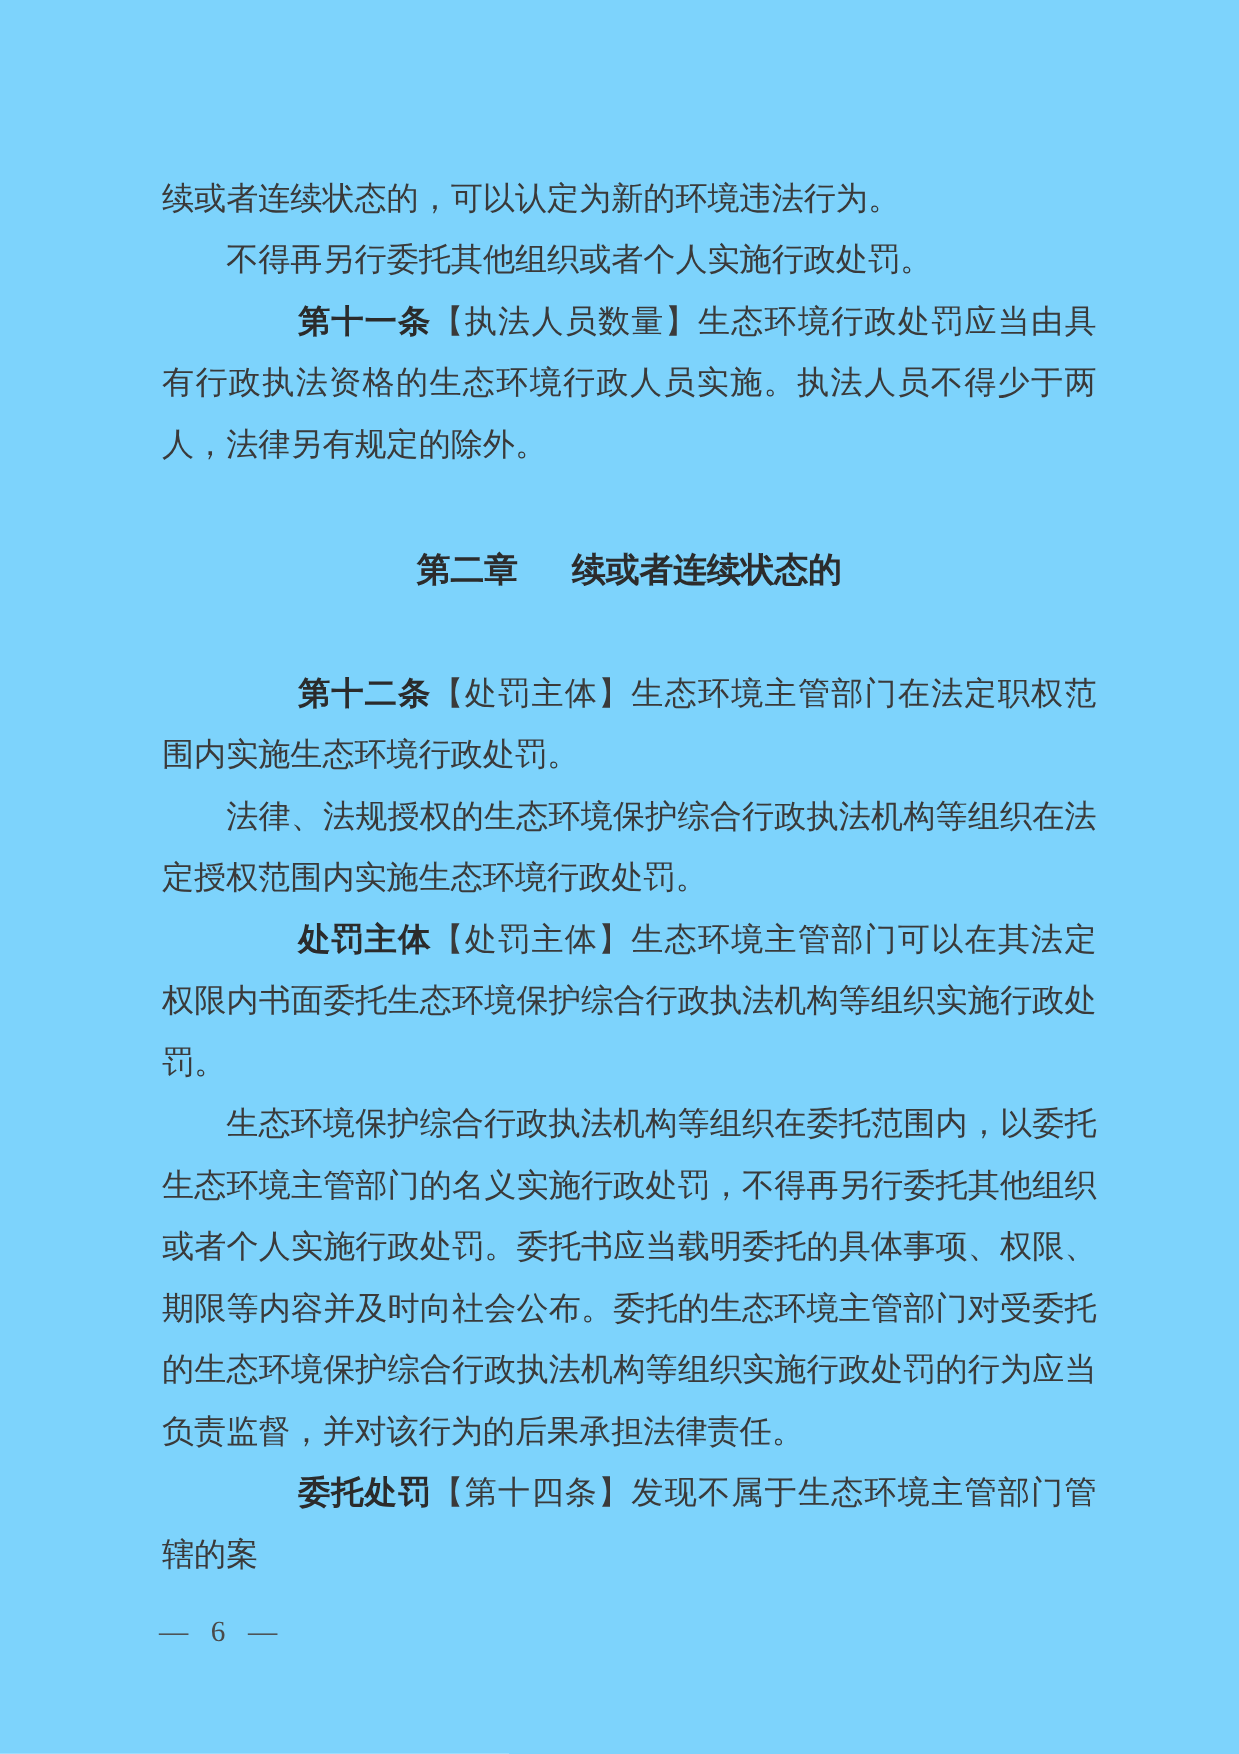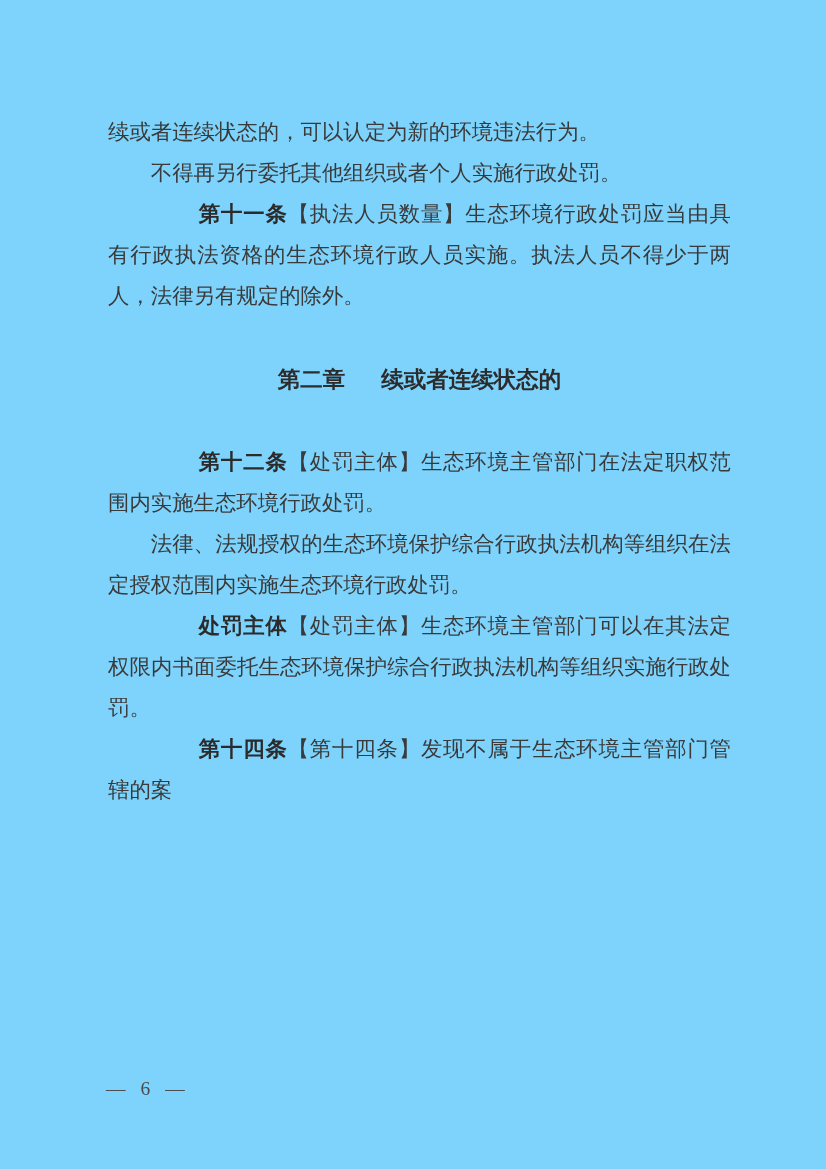--- a/index.html
+++ b/index.html
@@ -79,20 +79,21 @@
 
 <div class="page">
   <div class="content" id="content">
       <p class="para"><span>续或者连续状态的，可以认定为新的环境违法行为。</span></p>
       <p class="para indent"><span>不得再另行委托其他组织或者个人实施行政处罚。</span></p>
       <p class="para indent"><b class="article-num">第十一条</b><span>【执法人员数量】生态环境行政处罚应当由具有行政执法资格的生态环境行政人员实施。执法人员不得少于两人，法律另有规定的除外。</span></p>
       <div class="chapter"><span class="ch-num">第二章</span><span>续或者连续状态的</span></div>
       <p class="para indent"><b class="article-num">第十二条</b><span>【处罚主体】生态环境主管部门在法定职权范围内实施生态环境行政处罚。</span></p>
       <p class="para indent"><span>法律、法规授权的生态环境保护综合行政执法机构等组织在法定授权范围内实施生态环境行政处罚。</span></p>
       <p class="para indent"><b class="article-num">处罚主体</b><span>【处罚主体】生态环境主管部门可以在其法定权限内书面委托生态环境保护综合行政执法机构等组织实施行政处罚。</span></p>
-      <p class="para indent"><b class="article-num">第十四条</b><span>【第十四条】发现不属于生态环境主管部门管辖的案</span></p>
+      <p class="para indent"><span>生态环境保护综合行政执法机构等组织在委托范围内，以委托生态环境主管部门的名义实施行政处罚，不得再另行委托其他组织或者个人实施行政处罚。委托书应当载明委托的具体事项、权限、期限等内容并及时向社会公布。委托的生态环境主管部门对受委托的生态环境保护综合行政执法机构等组织实施行政处罚的行为应当负责监督，并对该行为的后果承担法律责任。</span></p>
+      <p class="para indent"><b class="article-num">委托处罚</b><span>【第十四条】发现不属于生态环境主管部门管辖的案</span></p>
     </div>
   <div class="footer">
     <span class="dash">—</span>
     <span class="page-num">6</span>
     <span class="dash">—</span>
   </div>
 </div>
 
 </body></html>

